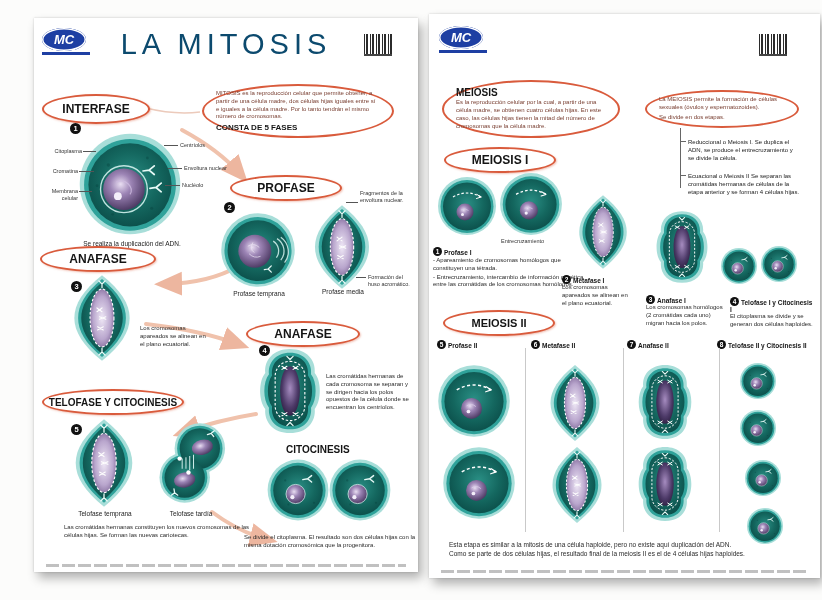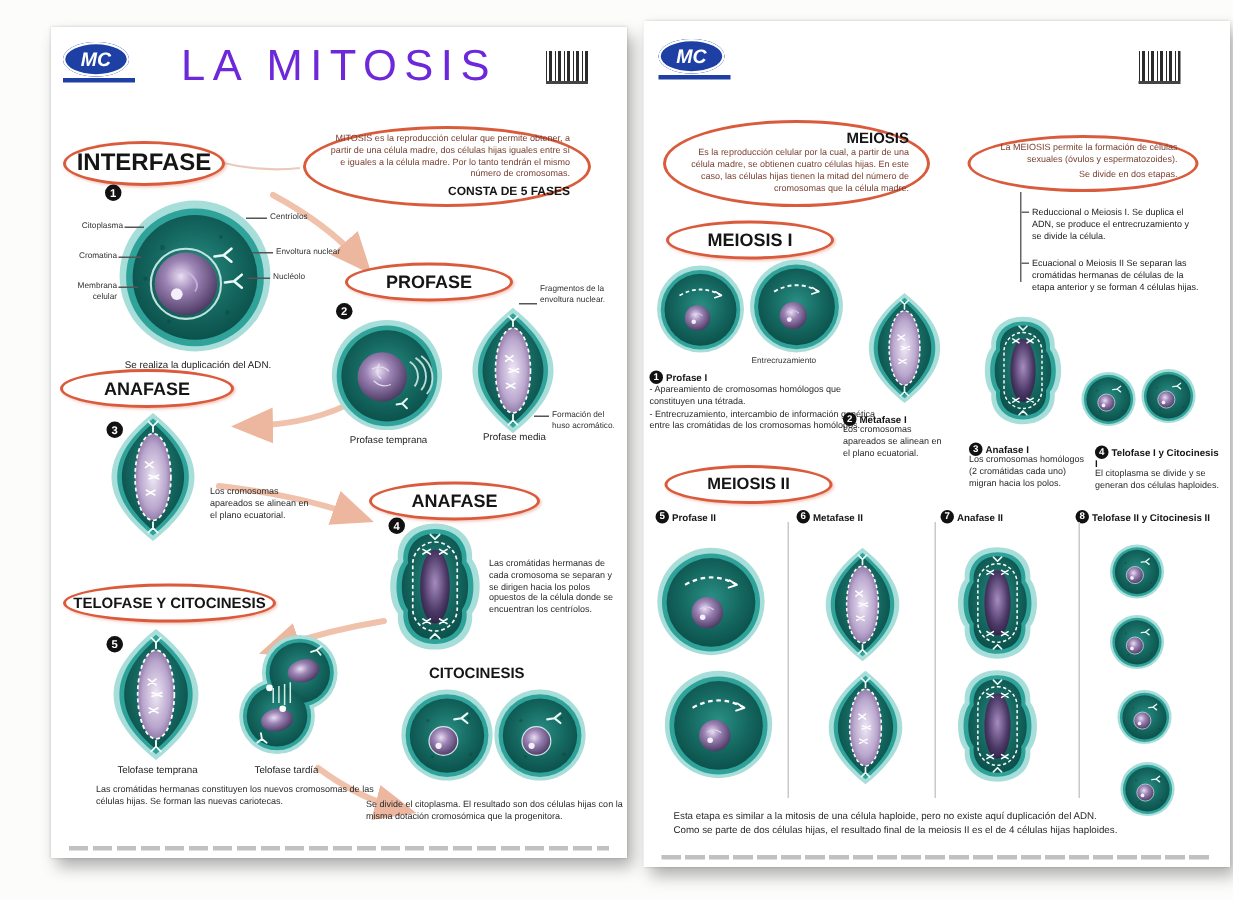--- a/index.html
+++ b/index.html
@@ -3,31 +3,31 @@
 <meta charset="utf-8">
 <style>
   html,body{margin:0;padding:0;background:#fcfcfb;}
   #stage{position:relative;width:822px;height:600px;overflow:hidden;
          font-family:"Liberation Sans",sans-serif;background:#fcfcfb;margin-left:12px;}
   .poster{position:absolute;background:#fff;
           box-shadow:4px 6px 10px rgba(0,0,0,.30),0 0 2px rgba(0,0,0,.18);}
   #poster-mitosis{left:22px;top:18px;width:384px;height:554px;}
   #poster-meiosis{left:417px;top:14px;width:391px;height:564px;}
   .abs{position:absolute;}
-  .title{font-size:29px;letter-spacing:5px;color:#6d28d9;text-align:center;font-weight:500;}
+  .title{font-size:29px;letter-spacing:5px;color:#0c4a6e;text-align:center;font-weight:500;}
   .logo{width:44px;height:23px;background:#1e3fa3;border-radius:50%;color:#fff;
         font-weight:bold;font-style:italic;display:flex;align-items:center;justify-content:center;
         font-size:13px;box-shadow:inset 0 0 0 1.5px #fff,inset 0 0 0 3px #1e3fa3;}
   .logo-bar{width:48px;height:3px;background:#1e3fa3;margin-top:1px;}
   .barcode{width:28px;height:20px;background:repeating-linear-gradient(90deg,#2b2b2b 0 1px,#fff 1px 2px,#2b2b2b 2px 4px,#fff 4px 6px);border-bottom:2px solid #444;}
   .oval-label{border:2px solid #d95b3c;border-radius:50%;background:#fff;display:flex;
         align-items:center;justify-content:center;font-weight:bold;color:#151515;
         box-shadow:1px 1px 2px rgba(217,91,60,.35);text-align:center;}
   .bubble{border:2px solid #d95b3c;border-radius:50%;background:#fff;color:#7a4033;
-        text-align:right;display:flex;flex-direction:column;justify-content:center;
+        text-align:left;display:flex;flex-direction:column;justify-content:center;
         padding:3px 12px;box-sizing:border-box;}
   .badge{width:11px;height:11px;border-radius:50%;background:#111;color:#fff;
         font-size:7.5px;font-weight:bold;line-height:11px;text-align:center;}
   .ibadge{display:inline-block;width:9px;height:9px;border-radius:50%;background:#111;color:#fff;
         font-size:6.5px;font-weight:bold;line-height:9px;text-align:center;vertical-align:1px;margin-right:2px;}
   .tiny{font-size:6px;line-height:1.3;color:#2a2a2a;}
   .tiny2{font-size:6.5px;line-height:1.35;color:#2a2a2a;}
   .caption{font-size:6.5px;color:#1c1c1c;text-align:center;}
   .ann{font-size:5.5px;line-height:1.25;color:#333;}
   .lead{position:absolute;height:1px;background:#555;}
@@ -219,21 +219,21 @@
         <path d="M178,494 Q205,514 232,521"></path>
       </g>
       <path d="M112,90 Q140,97 166,94" fill="none" stroke="#eccabb" stroke-width="1.5"></path>
     </svg>
 
     <div class="abs bubble" style="left:168px;top:66px;width:192px;height:54px">
       <div class="tiny" style="color:#7a4033">MITOSIS es la reproducción celular que permite obtener, a partir de una célula madre, dos células hijas iguales entre sí e iguales a la célula madre. Por lo tanto tendrán el mismo número de cromosomas.</div>
       <div class="bold" style="font-size:8px;margin-top:2px">CONSTA DE 5 FASES</div>
     </div>
 
-    <div class="abs oval-label" style="left:8px;top:76px;width:104px;height:26px;font-size:16px">INTERFASE</div>
+    <div class="abs oval-label" style="left:8px;top:76px;width:104px;height:26px;font-size:12px">INTERFASE</div>
     <div class="abs badge" style="left:36px;top:105px">1</div>
     <svg class="abs" style="left:44px;top:114px" width="104" height="104">
         <use href="#cellRound"></use>
       </svg>
     <div class="abs ann" style="left:8px;top:130px;width:40px;text-align:right">Citoplasma</div>
     <div class="abs ann" style="left:4px;top:150px;width:40px;text-align:right">Cromatina</div>
     <div class="abs ann" style="left:0px;top:170px;width:44px;text-align:right">Membrana celular</div>
     <div class="abs ann" style="left:146px;top:124px;width:46px">Centríolos</div>
     <div class="abs ann" style="left:150px;top:147px;width:50px">Envoltura nuclear</div>
     <div class="abs ann" style="left:148px;top:164px;width:44px">Nucléolo</div>

